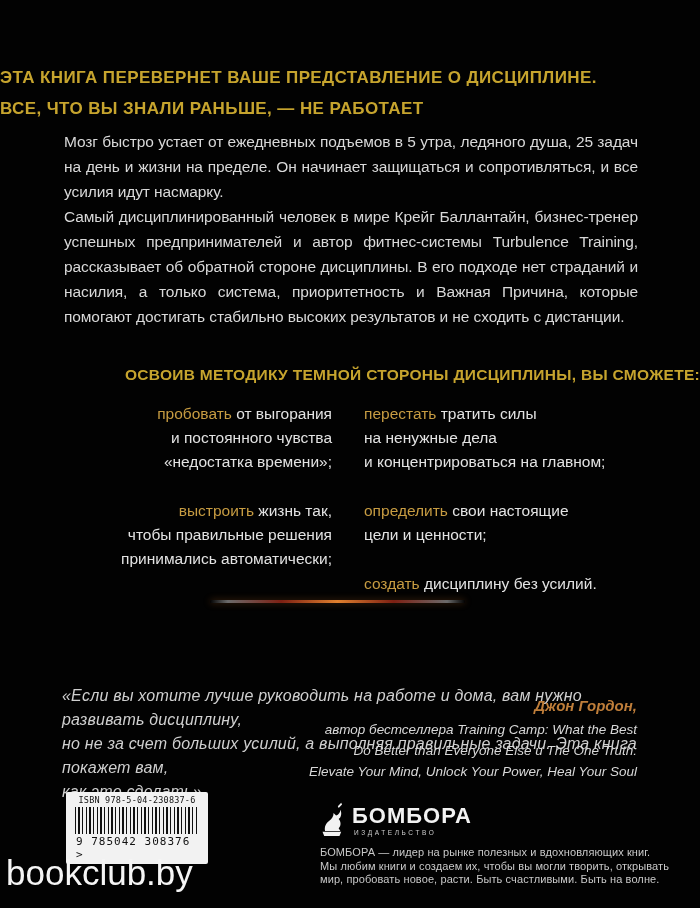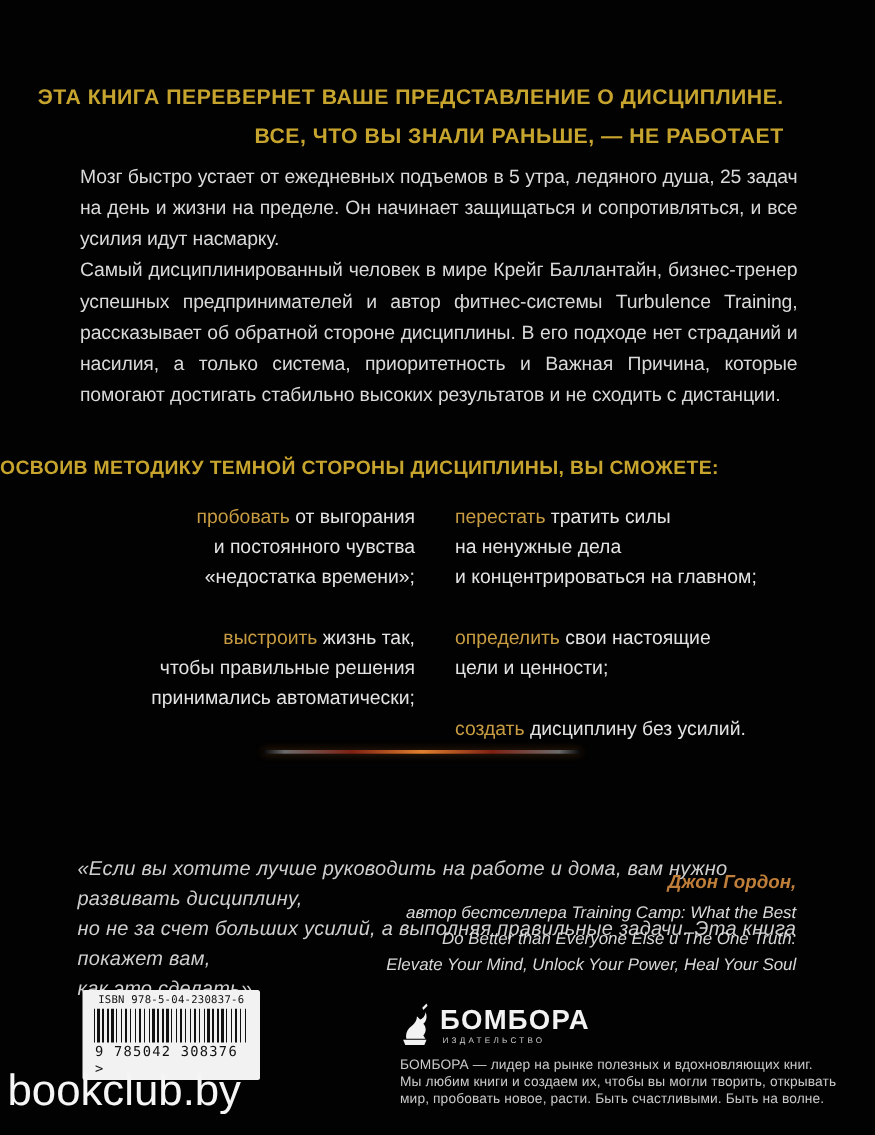--- a/index.html
+++ b/index.html
@@ -3,33 +3,33 @@
 <meta charset="utf-8">
 <style>
   html,body{margin:0;padding:0;background:#000;}
   .stage{
     position:relative;width:700px;height:908px;background:#020202;overflow:hidden;
     font-family:"Liberation Sans",sans-serif;
   }
   .pre{white-space:pre-line;}
   
   .headline{
-    position:absolute;top:62px;left:0;width:627px;text-align:right;
+    position:absolute;top:62px;left:0;width:627px;text-align:left;
     color:#c6a42e;font-size:17px;font-weight:bold;line-height:31px;letter-spacing:.4px;
   }
   
   .para{
     position:absolute;left:64px;width:574px;color:#d9d9d9;
     font-size:15.5px;line-height:25px;text-align:justify;letter-spacing:-.1px;
   }
   .para1{top:129px;}
   .para2{top:204px;}
   
   .benefits-heading{
-    position:absolute;top:366px;left:0;width:700px;text-align:left;
+    position:absolute;top:366px;left:0;width:700px;text-align:right;
     color:#c6a42e;font-size:15.5px;font-weight:bold;letter-spacing:.3px;
   }
   .col{position:absolute;top:402px;color:#e3e3e3;font-size:15.5px;line-height:24px;}
   .col-left{left:64px;width:268px;text-align:right;}
   .col-right{left:364px;width:290px;text-align:left;}
   .benefit{margin-bottom:25px;}
   .hl{color:#c79c42;}
   
   .divider{
     position:absolute;top:600px;left:210px;width:255px;height:3px;border-radius:2px;

